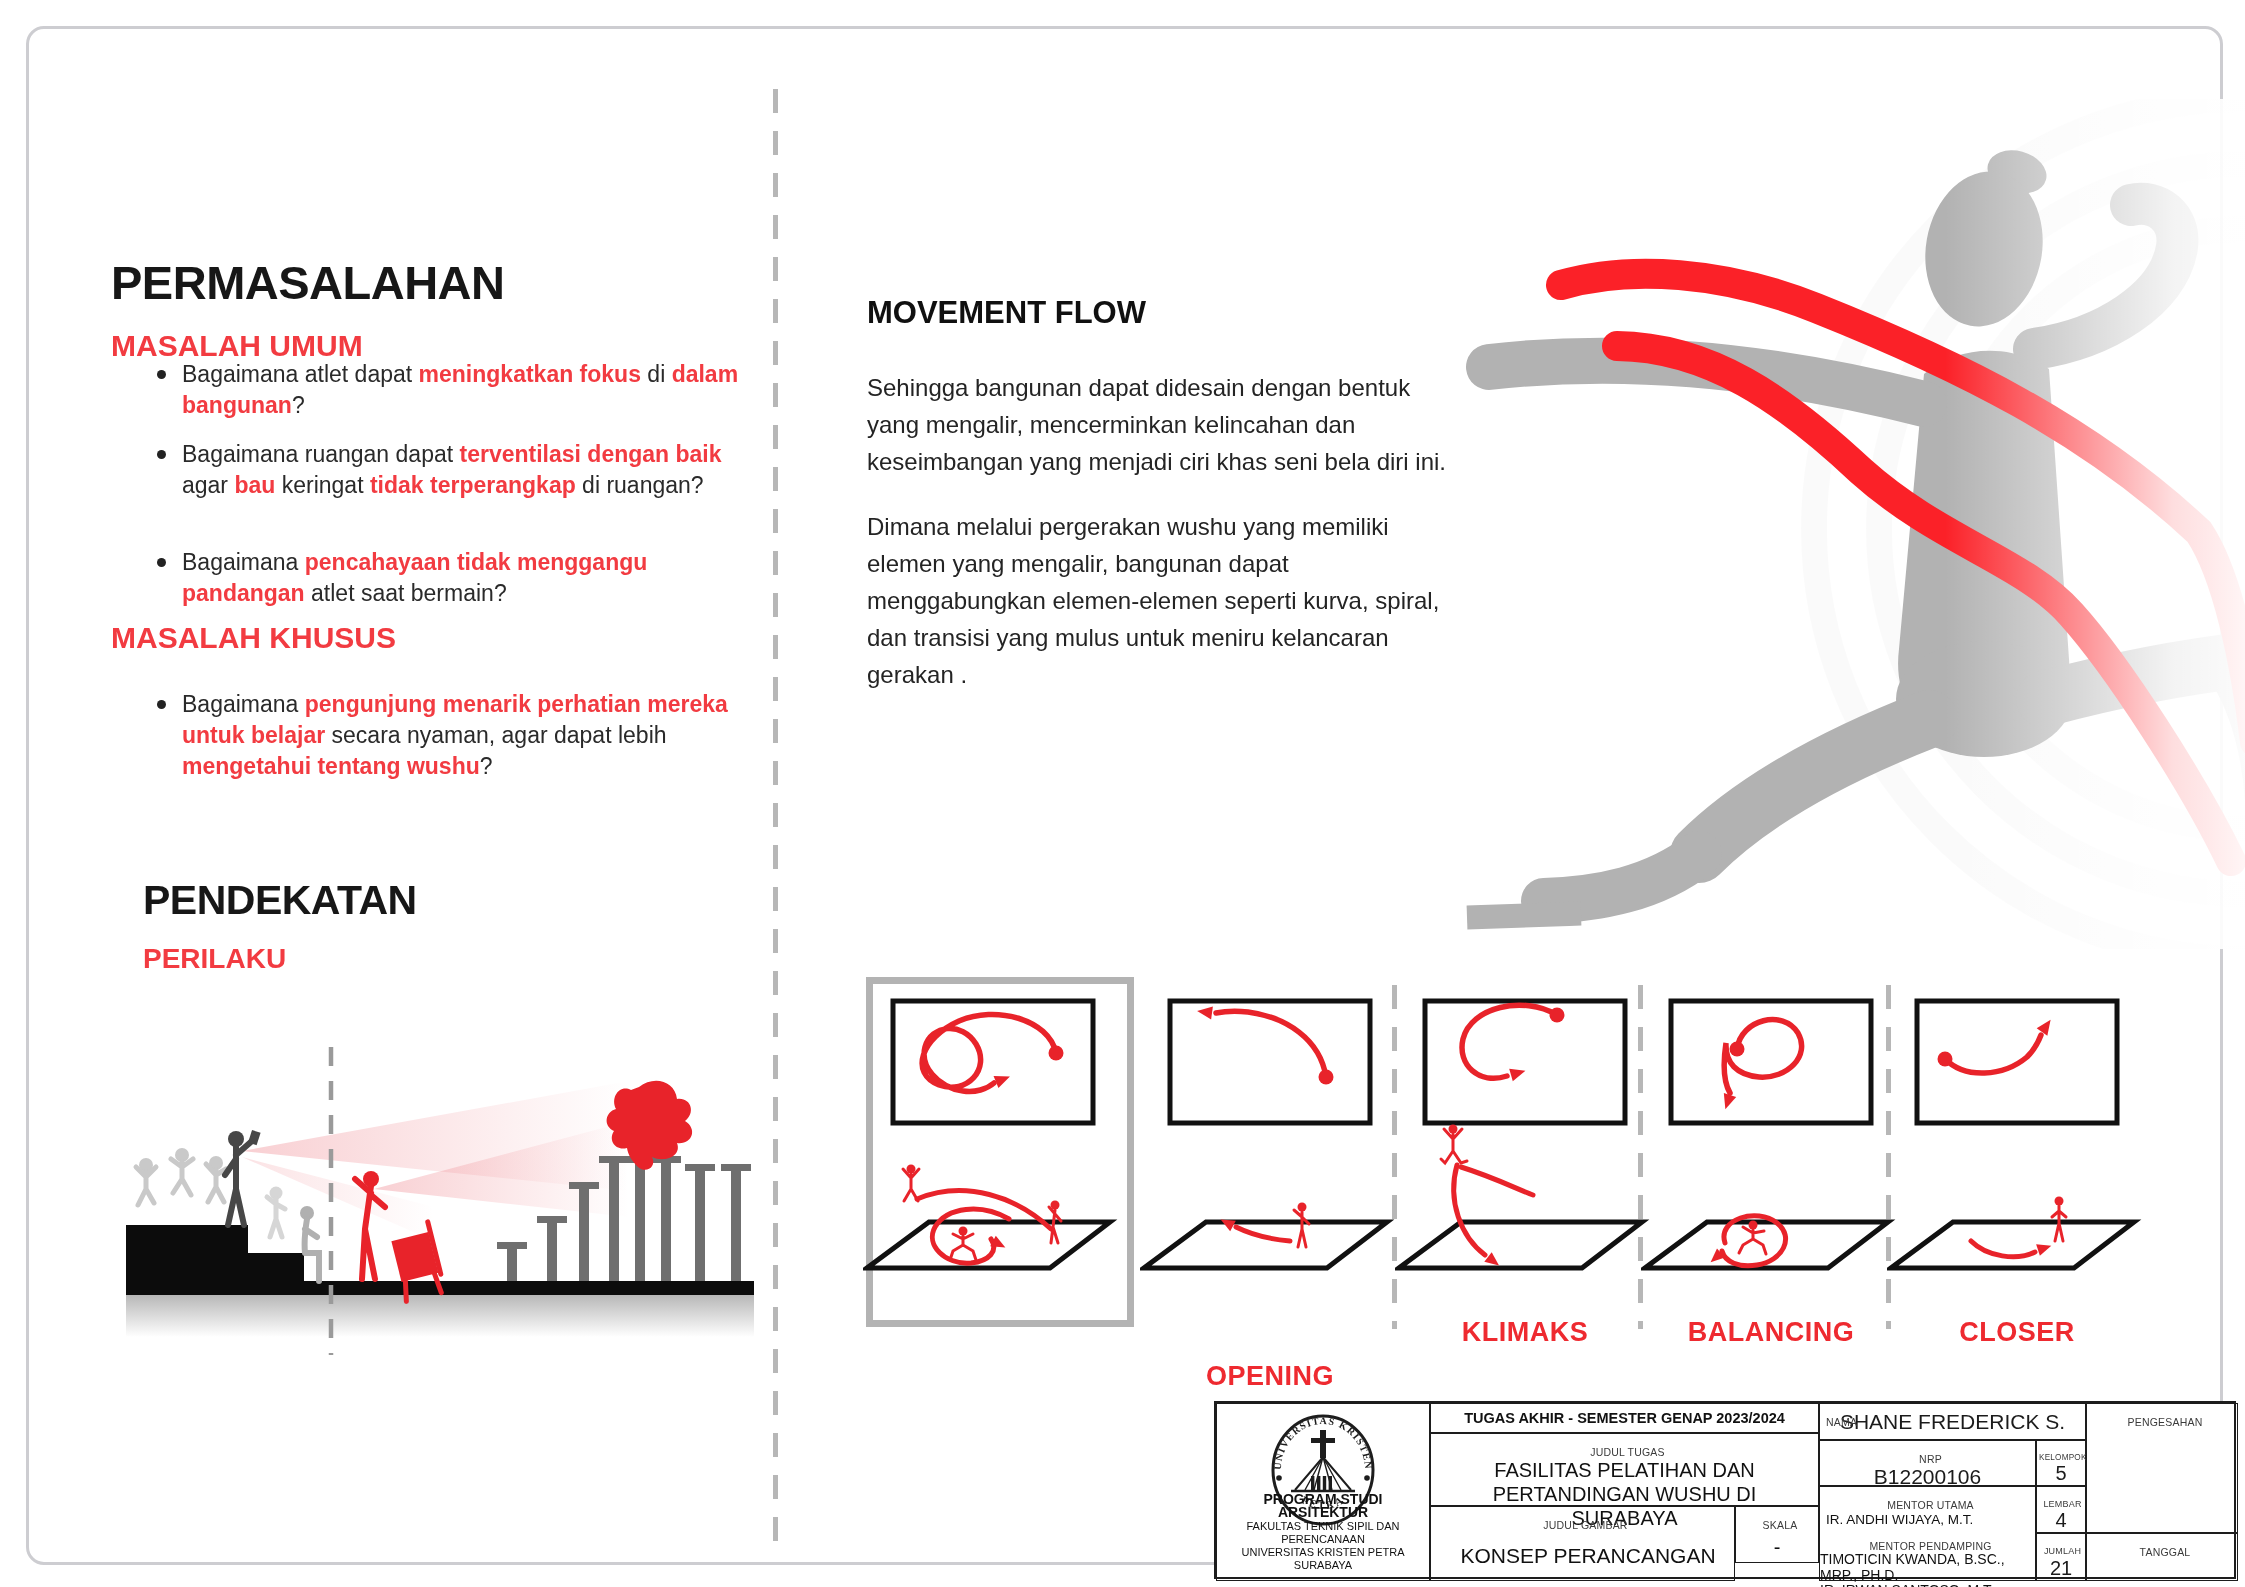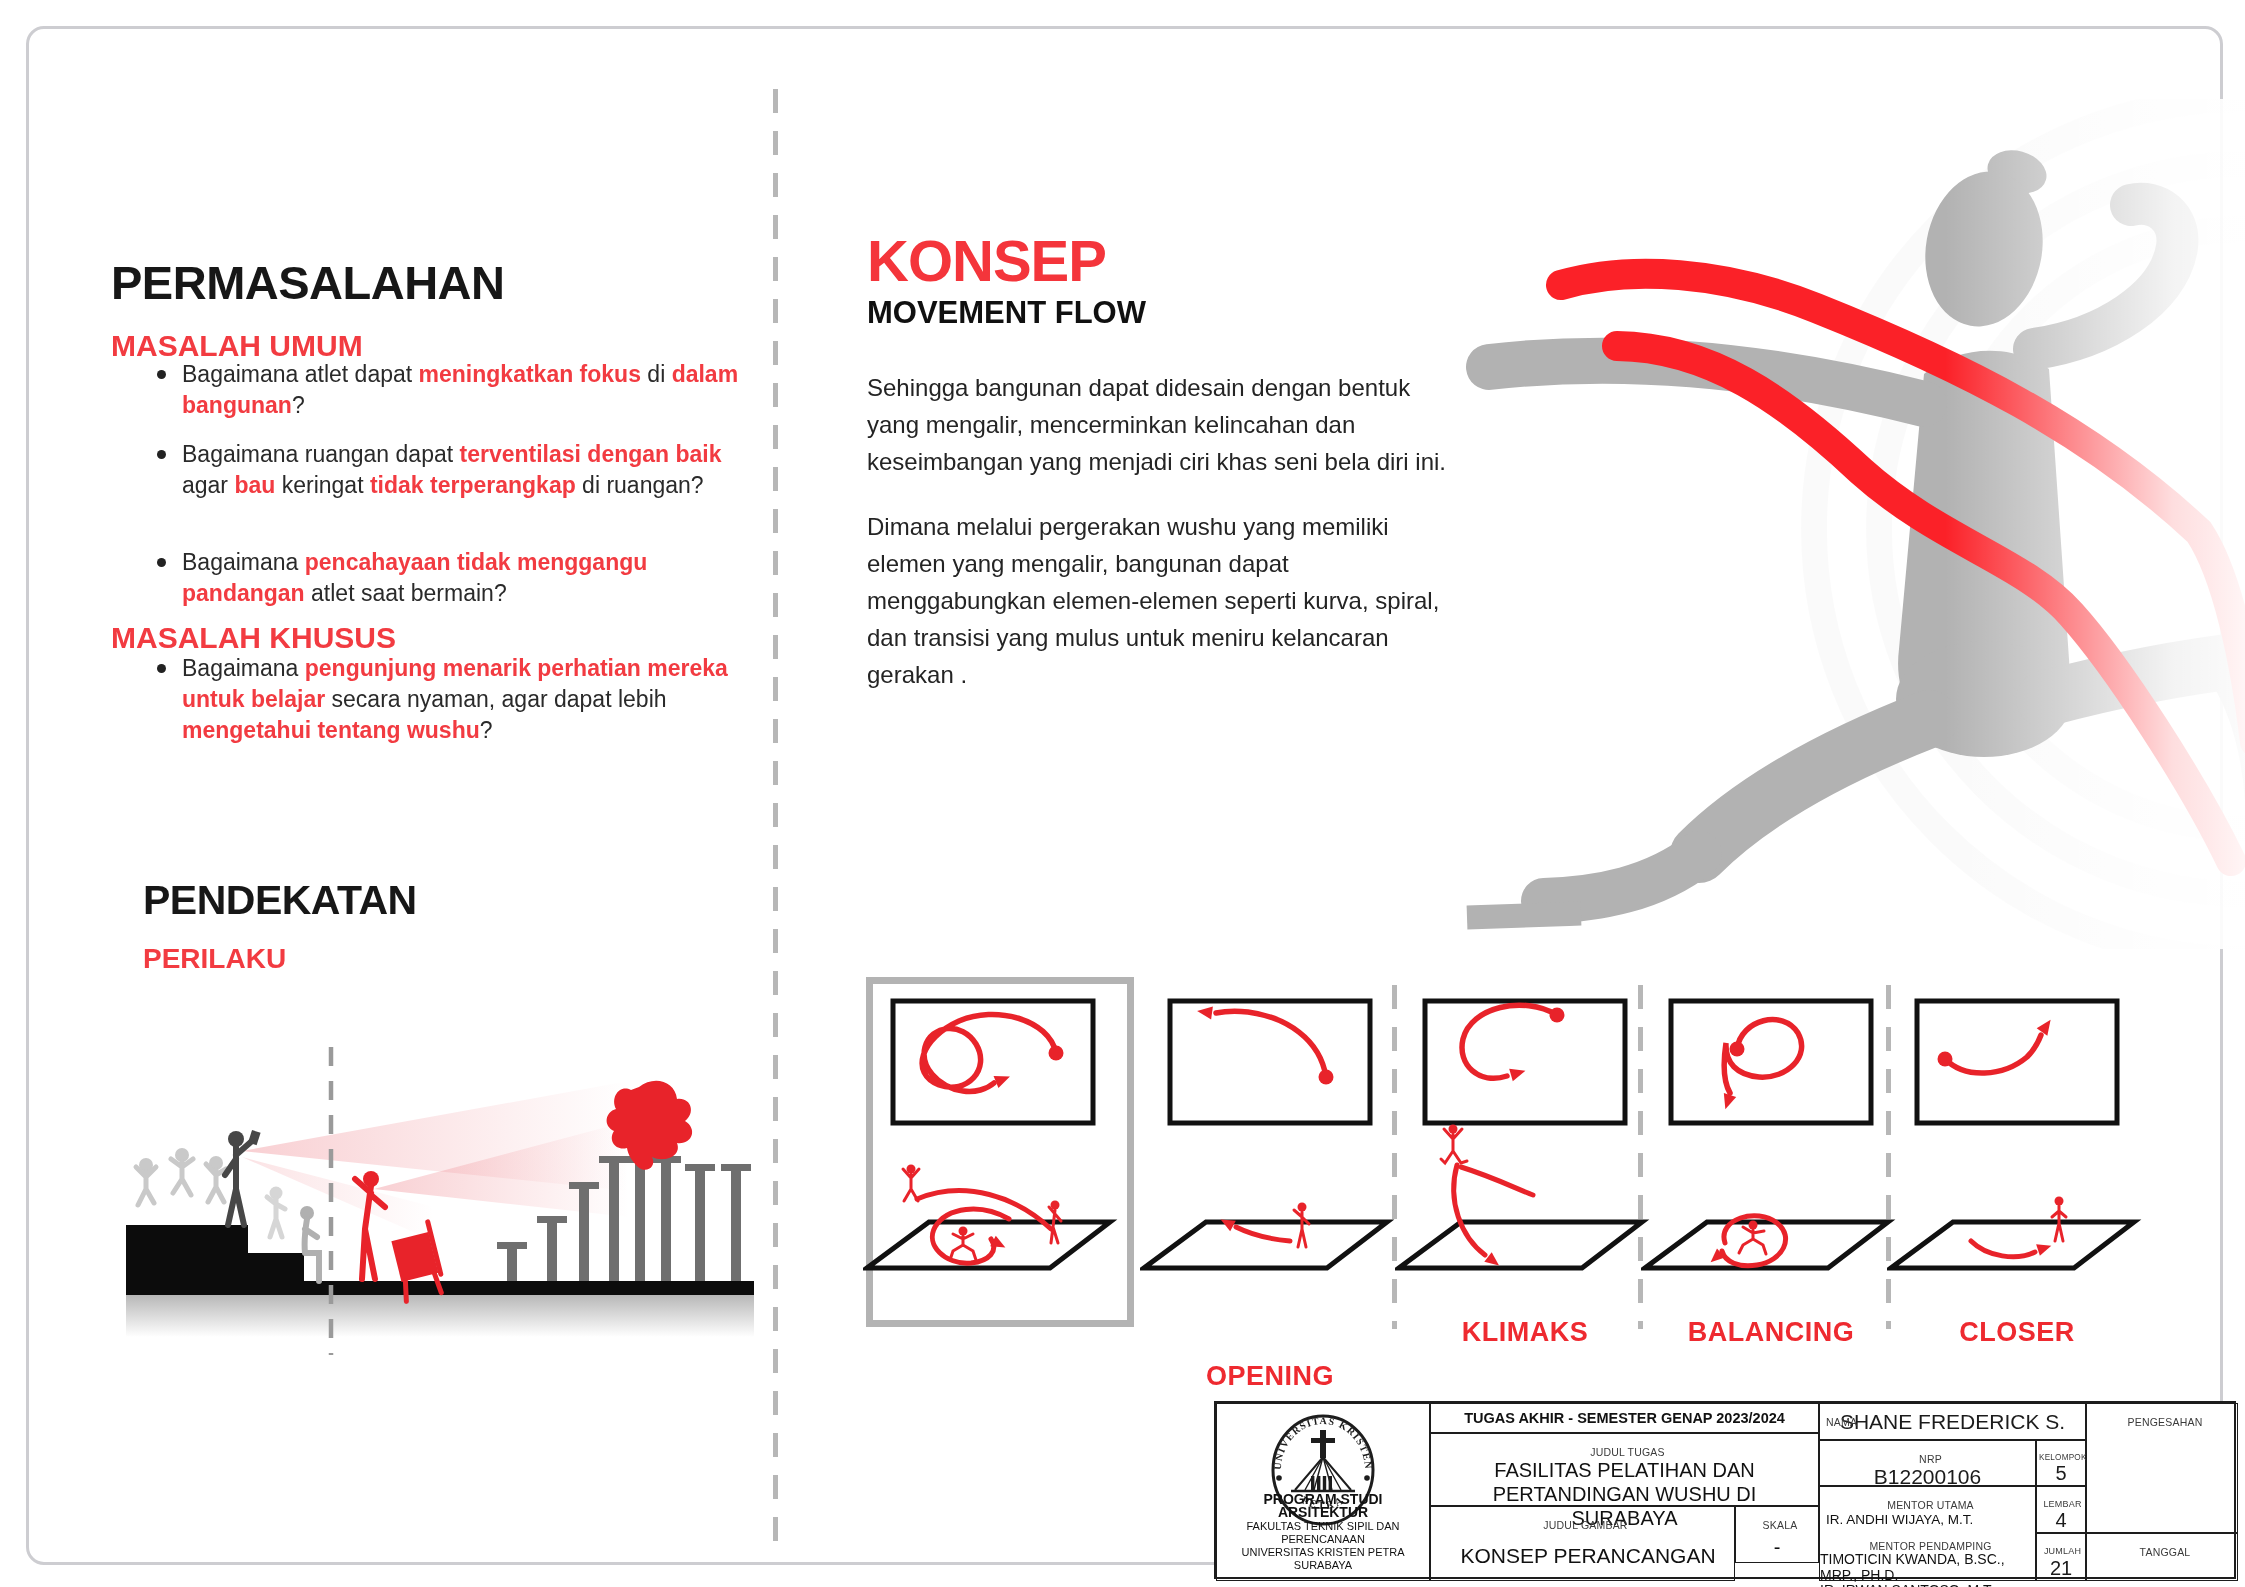--- a/index.html
+++ b/index.html
@@ -14,21 +14,21 @@
   
   .h1{position:absolute;font-weight:800;color:#171717;letter-spacing:-.5px;}
   #permasalahan-title{left:82px;top:226px;font-size:47px;}
   #pendekatan-title{left:114px;top:848px;font-size:41px;}
   .h2red{position:absolute;font-weight:800;color:#f23b41;}
   #masalah-umum-h{left:82px;top:300px;font-size:30px;}
   #masalah-khusus-h{left:82px;top:592px;font-size:30px;}
   #perilaku-h{left:114px;top:914px;font-size:28px;}
   ul.bullets{position:absolute;list-style:none;margin:0;padding:0;}
   #bullets-umum{left:128px;top:330px;width:590px;}
-  #bullets-khusus{left:128px;top:624px;width:600px;}
+  #bullets-khusus{left:128px;top:660px;width:600px;}
   ul.bullets li{display:flex;margin-bottom:18px;}
   #bullets-umum li:nth-child(2){margin-bottom:46px;}
   ul.bullets .dot{flex:0 0 9px;width:9px;height:9px;border-radius:50%;background:#222;
                   margin:11px 16px 0 0;}
   ul.bullets p{margin:0;font-size:23px;line-height:31px;color:#2a2a2a;font-weight:500;}
   ul.bullets .em{color:#f23b41;font-weight:700;}
   
   #konsep-title{position:absolute;left:838px;top:198px;font-size:58px;font-weight:800;
                 color:#f4353b;letter-spacing:-1px;}
   #konsep-sub{position:absolute;left:838px;top:266px;font-size:31px;font-weight:800;color:#101010;}
@@ -228,21 +228,20 @@
       <path d="M1035,600 C1110,580 1185,565 1265,558" fill="none" stroke-width="56"></path>
       <path d="M1220,570 C1245,610 1255,660 1258,700" fill="none" stroke-width="44"></path>
     </g>
     <g fill="none" stroke="#fb2128" stroke-width="30" stroke-linecap="round">
       <path d="M552,186 C620,166 715,172 807,209 C950,266 1080,330 1190,433 C1218,475 1236,560 1246,643"></path>
       <path d="M608,247 C700,248 775,300 852,372 C930,442 1015,462 1062,515 C1108,566 1185,685 1222,762"></path>
     </g>
     <rect x="0" y="0" width="1265" height="850" fill="url(#fadeR)"></rect>
   </svg>
 
-  <div id="konsep-title">KONSEP</div>
   <div id="konsep-sub">MOVEMENT FLOW</div>
   <div id="concept-copy">
     <p>Sehingga bangunan dapat didesain dengan bentuk yang mengalir, mencerminkan kelincahan dan keseimbangan yang menjadi ciri khas seni bela diri ini.</p>
     <p>Dimana melalui pergerakan wushu yang memiliki elemen yang mengalir, bangunan dapat menggabungkan elemen-elemen seperti kurva, spiral, dan transisi yang mulus untuk meniru kelancaran gerakan .</p>
   </div>
 
   <div id="flow-highlight-box"></div>
 
   <svg id="panel-0" class="panel-svg" viewBox="0 0 260 350">
     <rect x="30" y="20" width="200" height="122" fill="#fff" stroke="#111" stroke-width="5"></rect>

